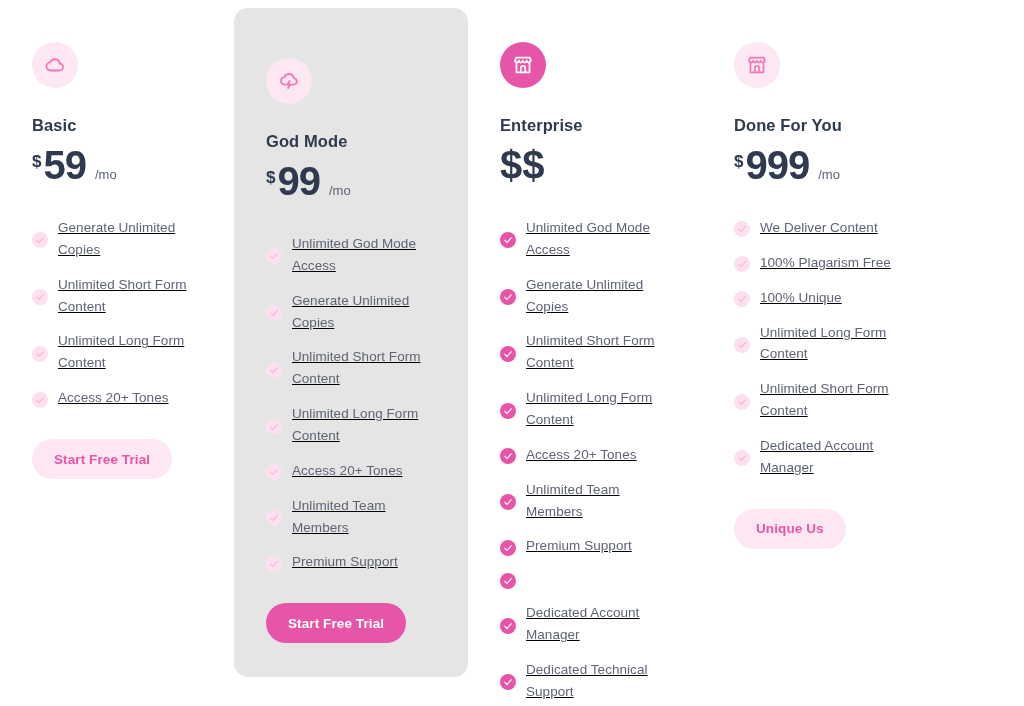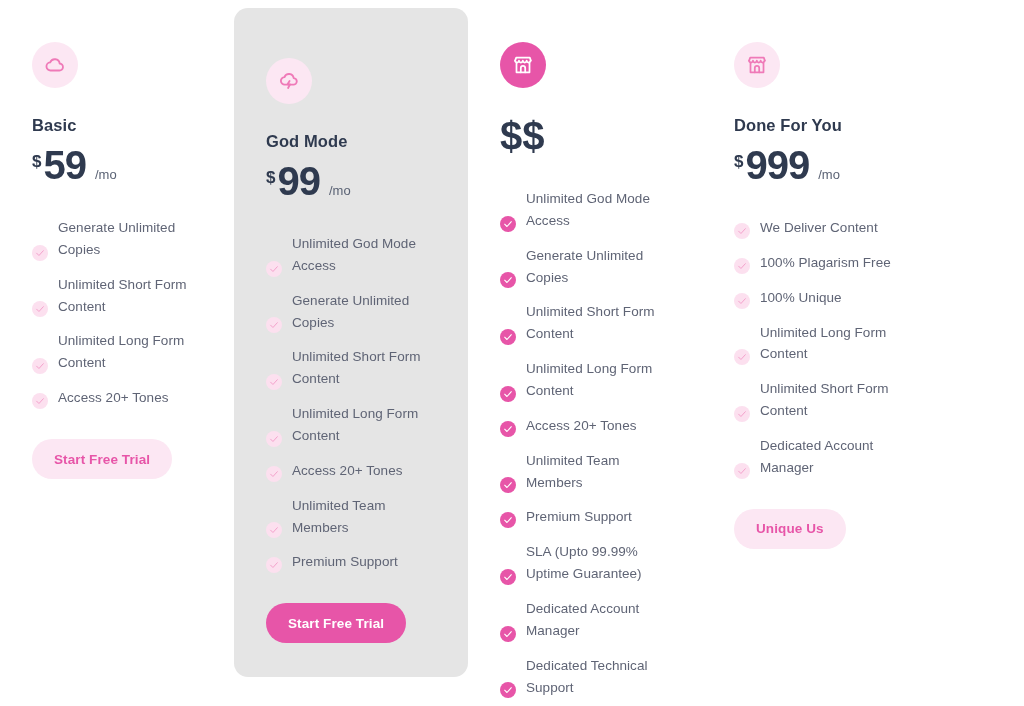--- a/index.html
+++ b/index.html
@@ -89,23 +89,24 @@
     font-weight: 400;
     color: #5a6274;
     margin-left: 9px;
   }
 
   
   .feature-list { list-style: none; }
 
   .feature-item {
     display: flex;
-    align-items: flex-end;
+    align-items: center;
     margin-bottom: 13px;
     line-height: 1.62;
+    text-decoration: underline;
   }
 
   .check-icon {
     flex: 0 0 auto;
     width: 16px;
     height: 16px;
     border-radius: 50%;
     margin-right: 10px;
     margin-top: 3px;
     display: flex;
@@ -262,20 +263,21 @@
     <div class="plan-card">
       <div class="card-inner">
         <div class="icon-badge solid">
           <svg width="22" height="22" viewBox="0 0 24 24" fill="none" stroke="#ffffff" stroke-width="1.9" stroke-linecap="round" stroke-linejoin="round">
             <path d="M3.4 7.2 4.6 4h14.8l1.2 3.2"></path>
             <path d="M3.4 7.2a2.1 2.1 0 0 0 4.2 0 2.1 2.1 0 0 0 4.2 0 2.1 2.1 0 0 0 4.2 0 2.1 2.1 0 0 0 4.2 0"></path>
             <path d="M4.9 9.3V20h14.2V9.3"></path>
             <path d="M9.6 20v-4.6a2.4 2.4 0 0 1 4.8 0V20"></path>
           </svg>
         </div>
+        <div class="plan-name">Enterprise</div>
         <div class="price-row">
           <span class="price-amount symbol-only">$$</span>
         </div>
         <ul class="feature-list">
           <li class="feature-item">
             <span class="check-icon solid">
               <svg width="10" height="10" viewBox="0 0 24 24" fill="none" stroke="#ffffff" stroke-width="2.6" stroke-linecap="round" stroke-linejoin="round">
                 <polyline points="4 12.5 9.5 18 20 6.5"></polyline>
               </svg>
             </span>
@@ -328,21 +330,20 @@
               </svg>
             </span>
             <span class="feature-text">Premium Support</span>
           </li>
           <li class="feature-item">
             <span class="check-icon solid">
               <svg width="10" height="10" viewBox="0 0 24 24" fill="none" stroke="#ffffff" stroke-width="2.6" stroke-linecap="round" stroke-linejoin="round">
                 <polyline points="4 12.5 9.5 18 20 6.5"></polyline>
               </svg>
             </span>
-            <span class="feature-text">SLA (Upto 99.99% Uptime Guarantee)</span>
           </li>
           <li class="feature-item">
             <span class="check-icon solid">
               <svg width="10" height="10" viewBox="0 0 24 24" fill="none" stroke="#ffffff" stroke-width="2.6" stroke-linecap="round" stroke-linejoin="round">
                 <polyline points="4 12.5 9.5 18 20 6.5"></polyline>
               </svg>
             </span>
             <span class="feature-text">Dedicated Account Manager</span>
           </li>
           <li class="feature-item">

